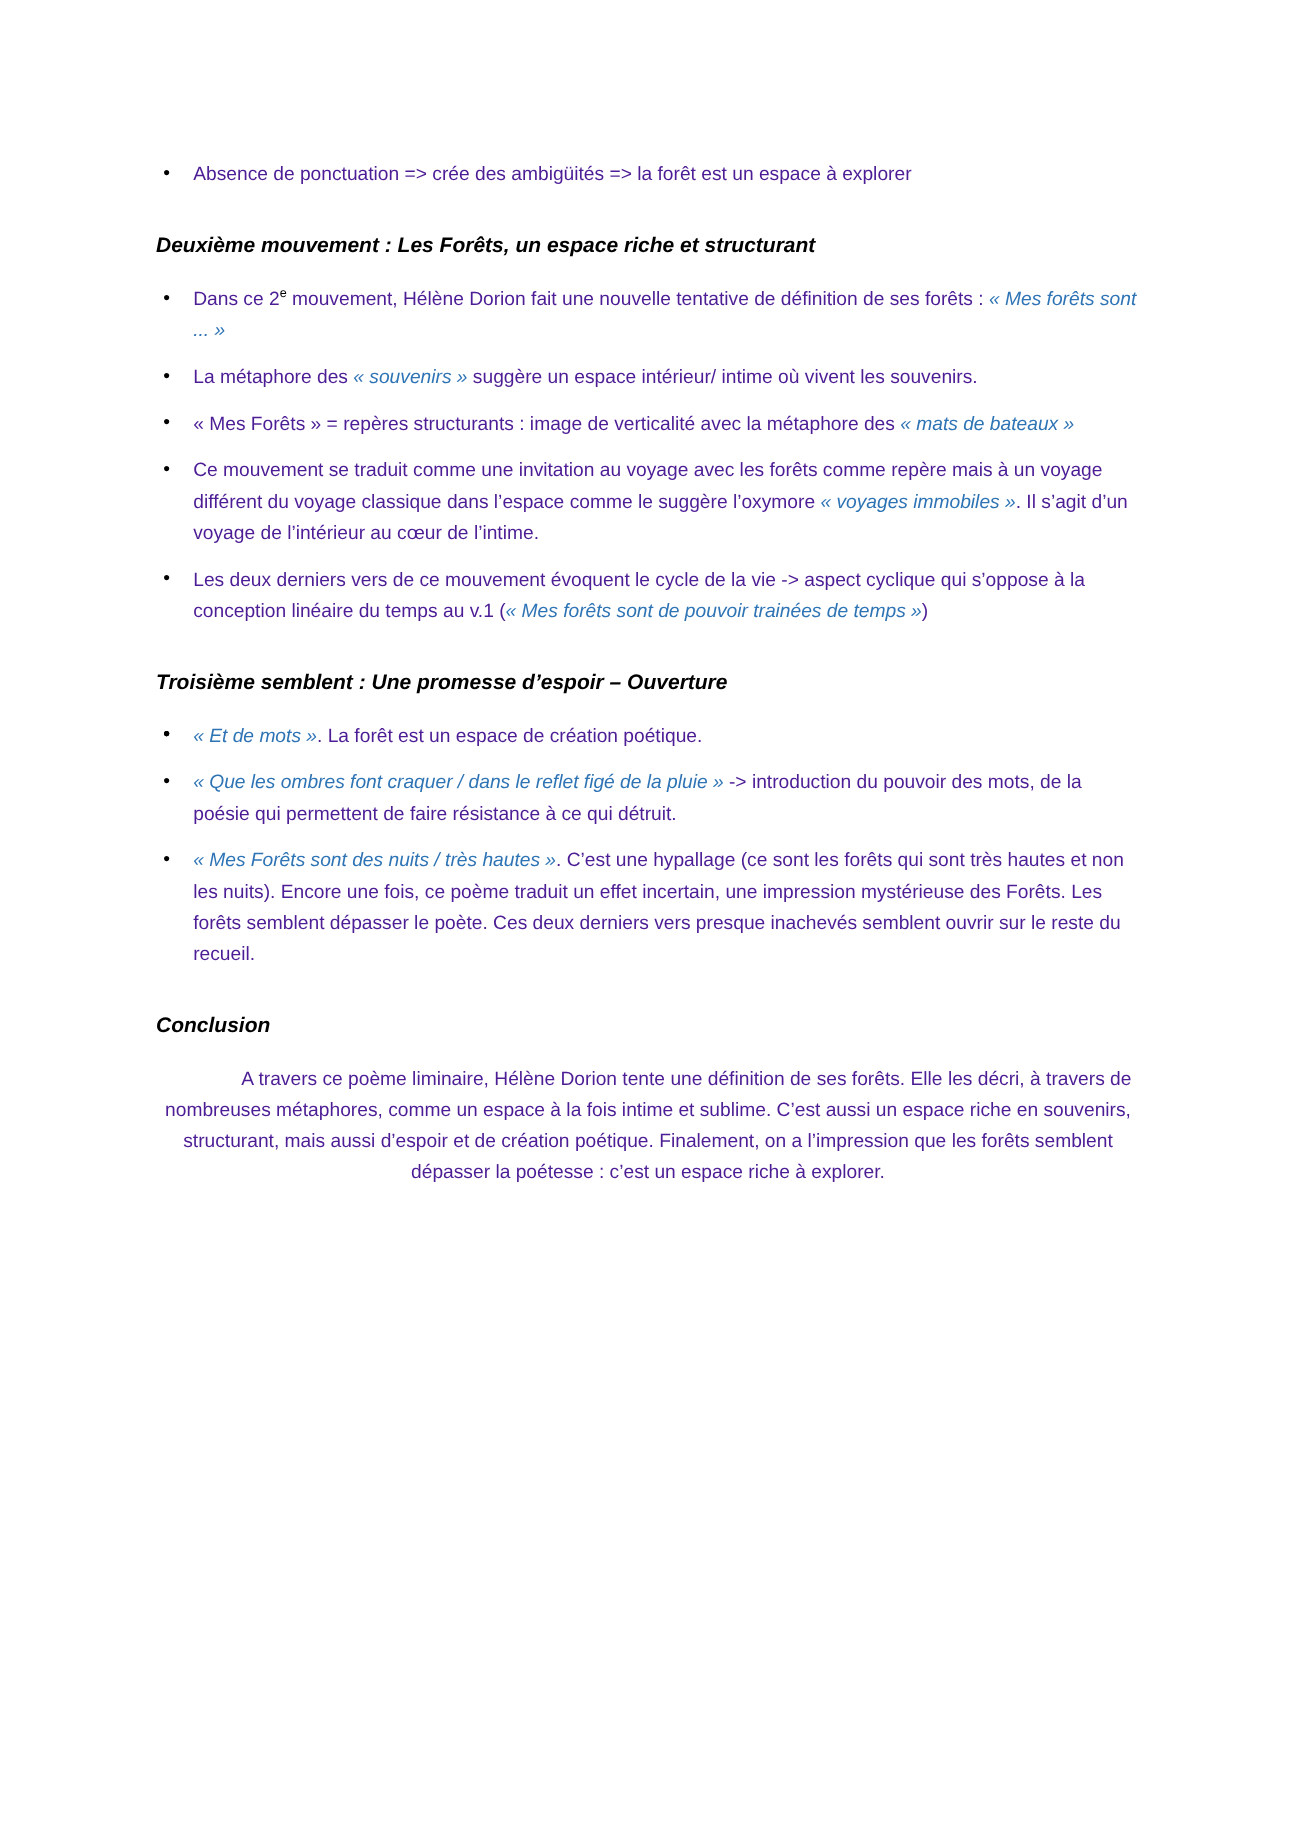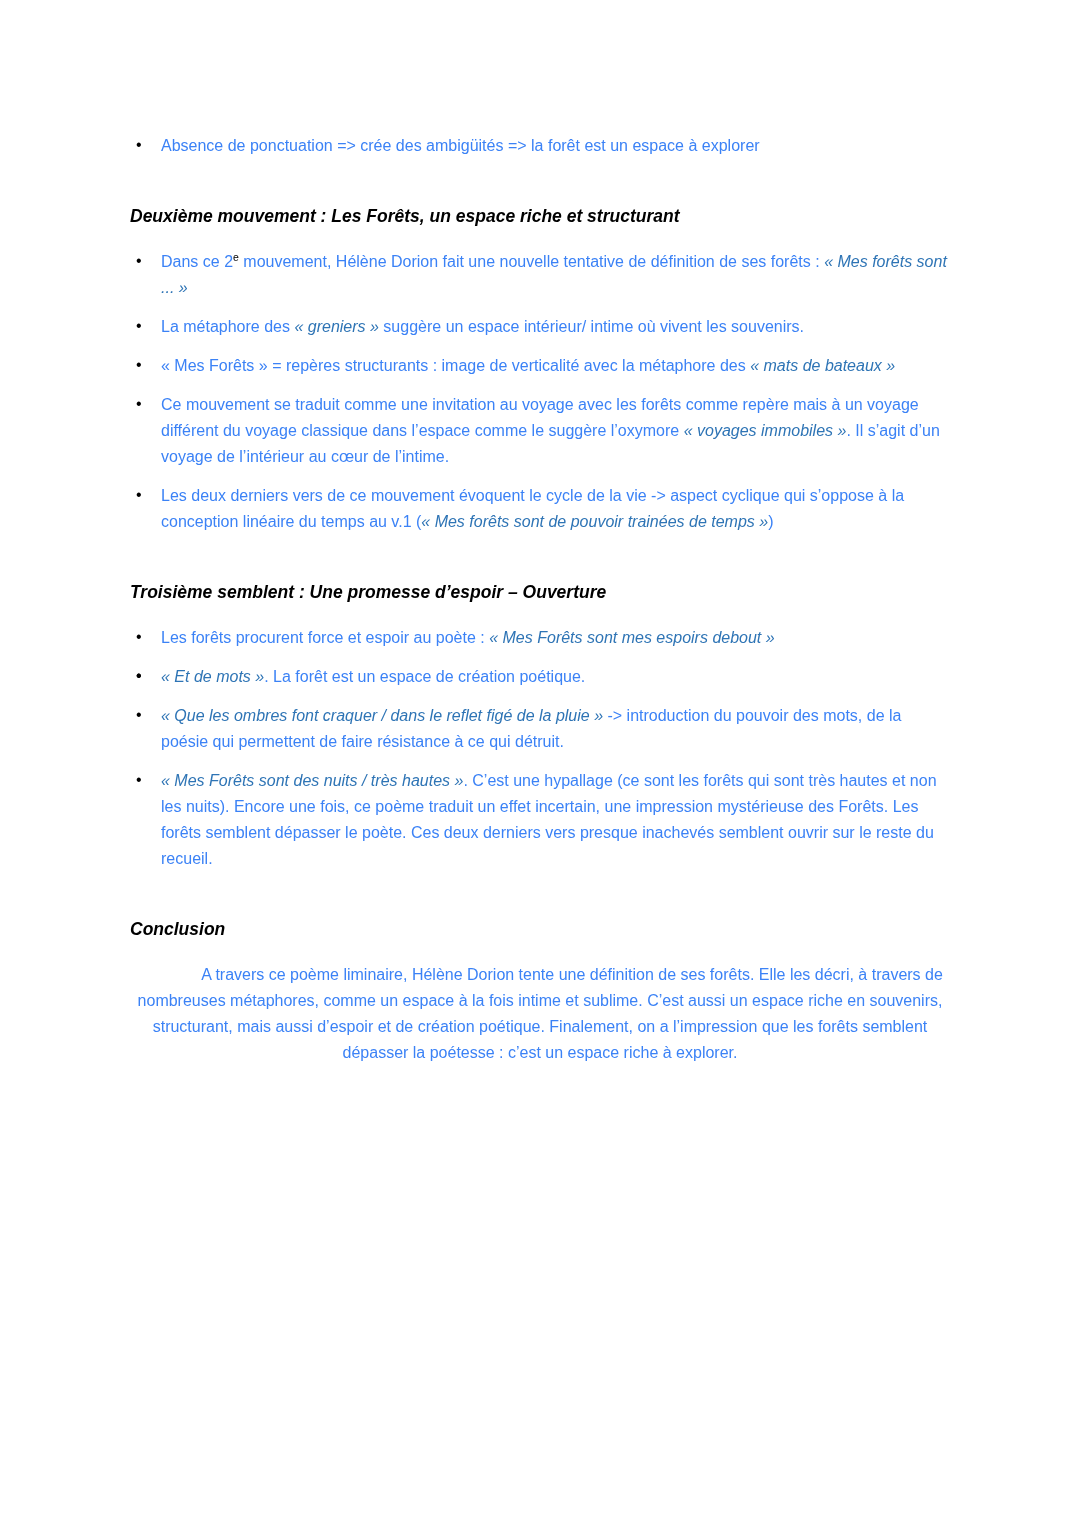--- a/index.html
+++ b/index.html
@@ -12,21 +12,21 @@
     width: 1080px;
     height: 1527px;
     background: #ffffff;
     box-sizing: border-box;
     padding: 133px 130px 40px 130px;
     font-family: "Liberation Sans", sans-serif;
     color: #000000;
     overflow: hidden;
   }
   .section + .section {
-    margin-top: 44px;
+    margin-top: 32px;
   }
   .section-heading {
     font-size: 17.5px;
     line-height: 26px;
     font-weight: bold;
     font-style: italic;
     color: #000000;
     margin: 0 0 20px 0;
   }
   ul.bullets {
@@ -42,21 +42,21 @@
     line-height: 26px;
     text-align: left;
   }
   li.bullet .dot {
     position: absolute;
     left: 6px;
     top: -1px;
     font-size: 16px;
   }
   .run-n {
-    color: #3b82f6;
+    color: #4c1d95;
     font-style: normal;
   }
   .run-q {
     color: #2E74B5;
     font-style: italic;
   }
   .run-sup {
     color: #000000;
     vertical-align: super;
     font-size: 10.5px;
@@ -77,30 +77,30 @@
   <div>
       <section class="section">
         <ul class="bullets">
           <li class="bullet"><span class="dot">•</span><span><span class="run-n">Absence de ponctuation =&gt; crée des ambigüités =&gt; la forêt est un espace à explorer</span></span></li>
         </ul>
       </section>
       <section class="section">
         <h2 class="section-heading">Deuxième mouvement : Les Forêts, un espace riche et structurant</h2>
         <ul class="bullets">
           <li class="bullet"><span class="dot">•</span><span><span class="run-n">Dans ce 2</span><span class="run-sup">e</span><span class="run-n"> mouvement, Hélène Dorion fait une nouvelle tentative de définition de ses forêts : </span><span class="run-q">« Mes forêts sont ... »</span></span></li>
-          <li class="bullet"><span class="dot">•</span><span><span class="run-n">La métaphore des </span><span class="run-q">« greniers »</span><span class="run-n"> suggère un espace intérieur/ intime où vivent les souvenirs.</span></span></li>
+          <li class="bullet"><span class="dot">•</span><span><span class="run-n">La métaphore des </span><span class="run-q">« souvenirs »</span><span class="run-n"> suggère un espace intérieur/ intime où vivent les souvenirs.</span></span></li>
           <li class="bullet"><span class="dot">•</span><span><span class="run-n">« Mes Forêts » = repères structurants : image de verticalité avec la métaphore des </span><span class="run-q">« mats de bateaux »</span></span></li>
           <li class="bullet"><span class="dot">•</span><span><span class="run-n">Ce mouvement se traduit comme une invitation au voyage avec les forêts comme repère mais à un voyage différent du voyage classique dans l’espace comme le suggère l’oxymore </span><span class="run-q">« voyages immobiles »</span><span class="run-n">. Il s’agit d’un voyage de l’intérieur au cœur de l’intime.</span></span></li>
           <li class="bullet"><span class="dot">•</span><span><span class="run-n">Les deux derniers vers de ce mouvement évoquent le cycle de la vie -&gt; aspect cyclique qui s’oppose à la conception linéaire du temps au v.1 (</span><span class="run-q">« Mes forêts sont de pouvoir trainées de temps »</span><span class="run-n">)</span></span></li>
         </ul>
       </section>
       <section class="section">
         <h2 class="section-heading">Troisième semblent : Une promesse d’espoir – Ouverture</h2>
         <ul class="bullets">
-          <li class="bullet"><span class="dot">•</span><span><span class="run-n">Les forêts procurent force et espoir au poète : </span><span class="run-q">« Mes Forêts sont mes espoirs debout »</span></span></li>
+          <li class="bullet"><span class="dot">•</span></li>
           <li class="bullet"><span class="dot">•</span></li>
           <li class="bullet"><span class="dot">•</span><span><span class="run-q">« Et de mots »</span><span class="run-n">. La forêt est un espace de création poétique.</span></span></li>
           <li class="bullet"><span class="dot">•</span><span><span class="run-q">« Que les ombres font craquer / dans le reflet figé de la pluie »</span><span class="run-n"> -&gt; introduction du pouvoir des mots, de la poésie qui permettent de faire résistance à ce qui détruit.</span></span></li>
           <li class="bullet"><span class="dot">•</span><span><span class="run-q">« Mes Forêts sont des nuits / très hautes »</span><span class="run-n">. C’est une hypallage (ce sont les forêts qui sont très hautes et non les nuits). Encore une fois, ce poème traduit un effet incertain, une impression mystérieuse des Forêts. Les forêts semblent dépasser le poète. Ces deux derniers vers presque inachevés semblent ouvrir sur le reste du recueil.</span></span></li>
         </ul>
       </section>
       <section class="section">
         <h2 class="section-heading">Conclusion</h2>
         <p class="conclusion-p"><span class="run-n">A travers ce poème liminaire, Hélène Dorion tente une définition de ses forêts. Elle les décri, à travers de nombreuses métaphores, comme un espace à la fois intime et sublime. C’est aussi un espace riche en souvenirs, structurant, mais aussi d’espoir et de création poétique. Finalement, on a l’impression que les forêts semblent dépasser la poétesse : c’est un espace riche à explorer.</span></p>
       </section>

